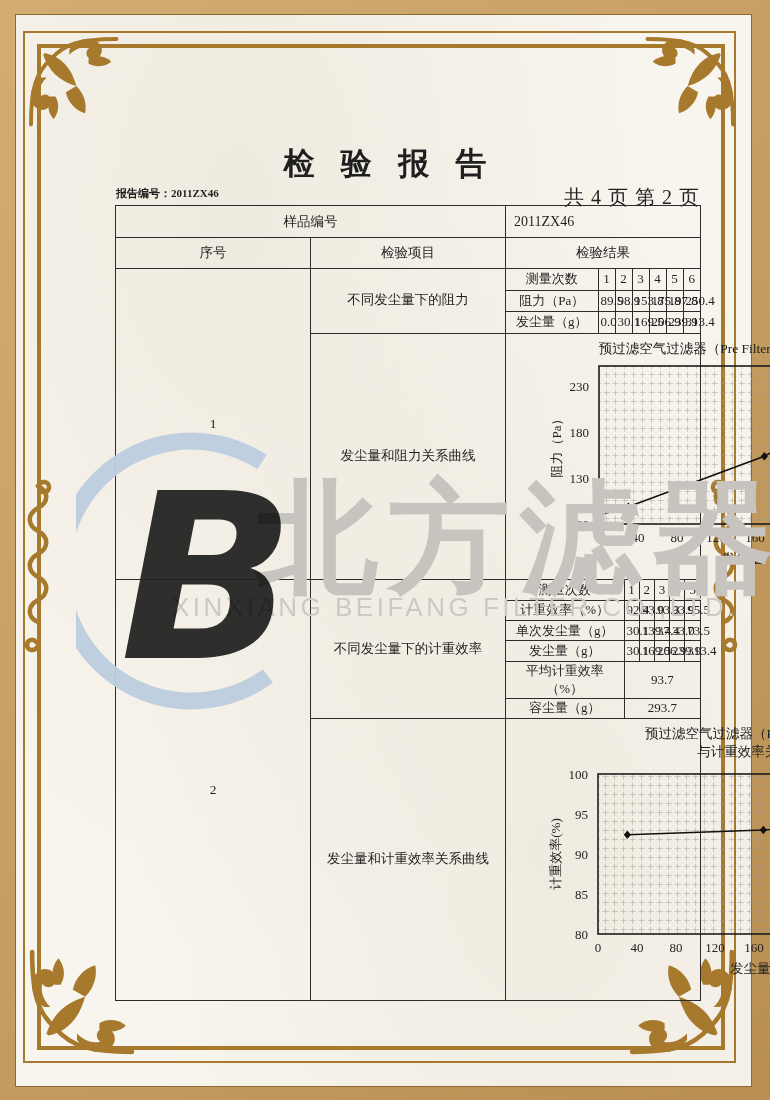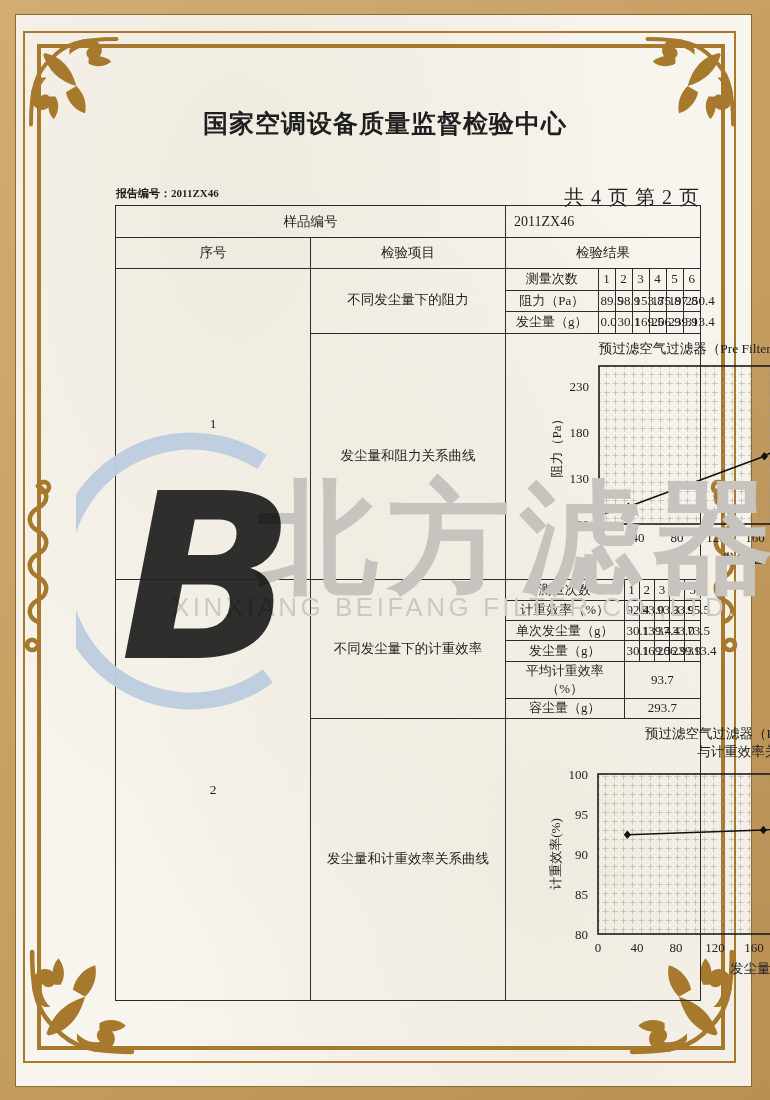--- a/index.html
+++ b/index.html
@@ -144,21 +144,21 @@
       <g stroke="#a6792d" fill="none" stroke-width="4.5" stroke-linecap="round">
         <path d="M15,8 c11,5 11,16 0,22 c-11,6 -11,17 0,23 c11,6 11,17 0,23 c-11,6 -11,17 0,23 c11,6 11,17 0,23 c-11,6 -11,17 0,22"></path>
         <path d="M15,8 c3,-6 11,-5 11,1 c0,5 -6,7 -9,3"></path>
         <path d="M15,168 c-3,6 -11,5 -11,-1 c0,-5 6,-7 9,-3"></path>
       </g>
     </svg>
   </div>
 
   <div class="content">
 
-    <div class="doc-center-name">国家空调设备质量监督检验中心</div>
+    <div class="doc-report-title">检验报告</div>
     <div class="meta-left"><span>报告编号：</span><span>2011ZX46</span></div>
     <div class="meta-right">共 4 页 第 2 页</div>
 
     <table class="main-table">
       <tbody>
         <tr style="height:32px;">
           <td colspan="2">样品编号</td>
           <td class="sample-value">2011ZX46</td>
         </tr>
         <tr style="height:31px;margin-top:7px;">

